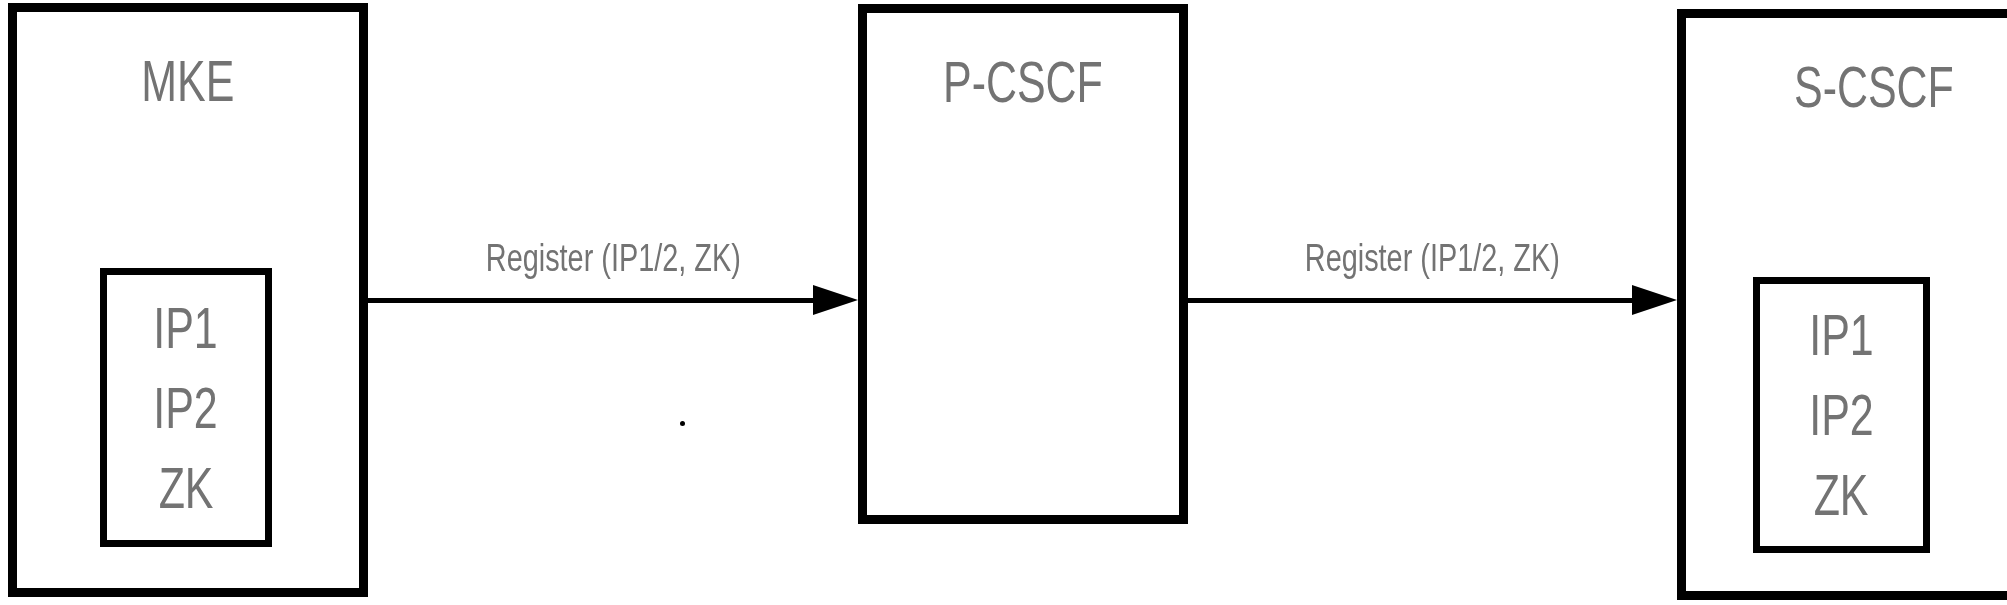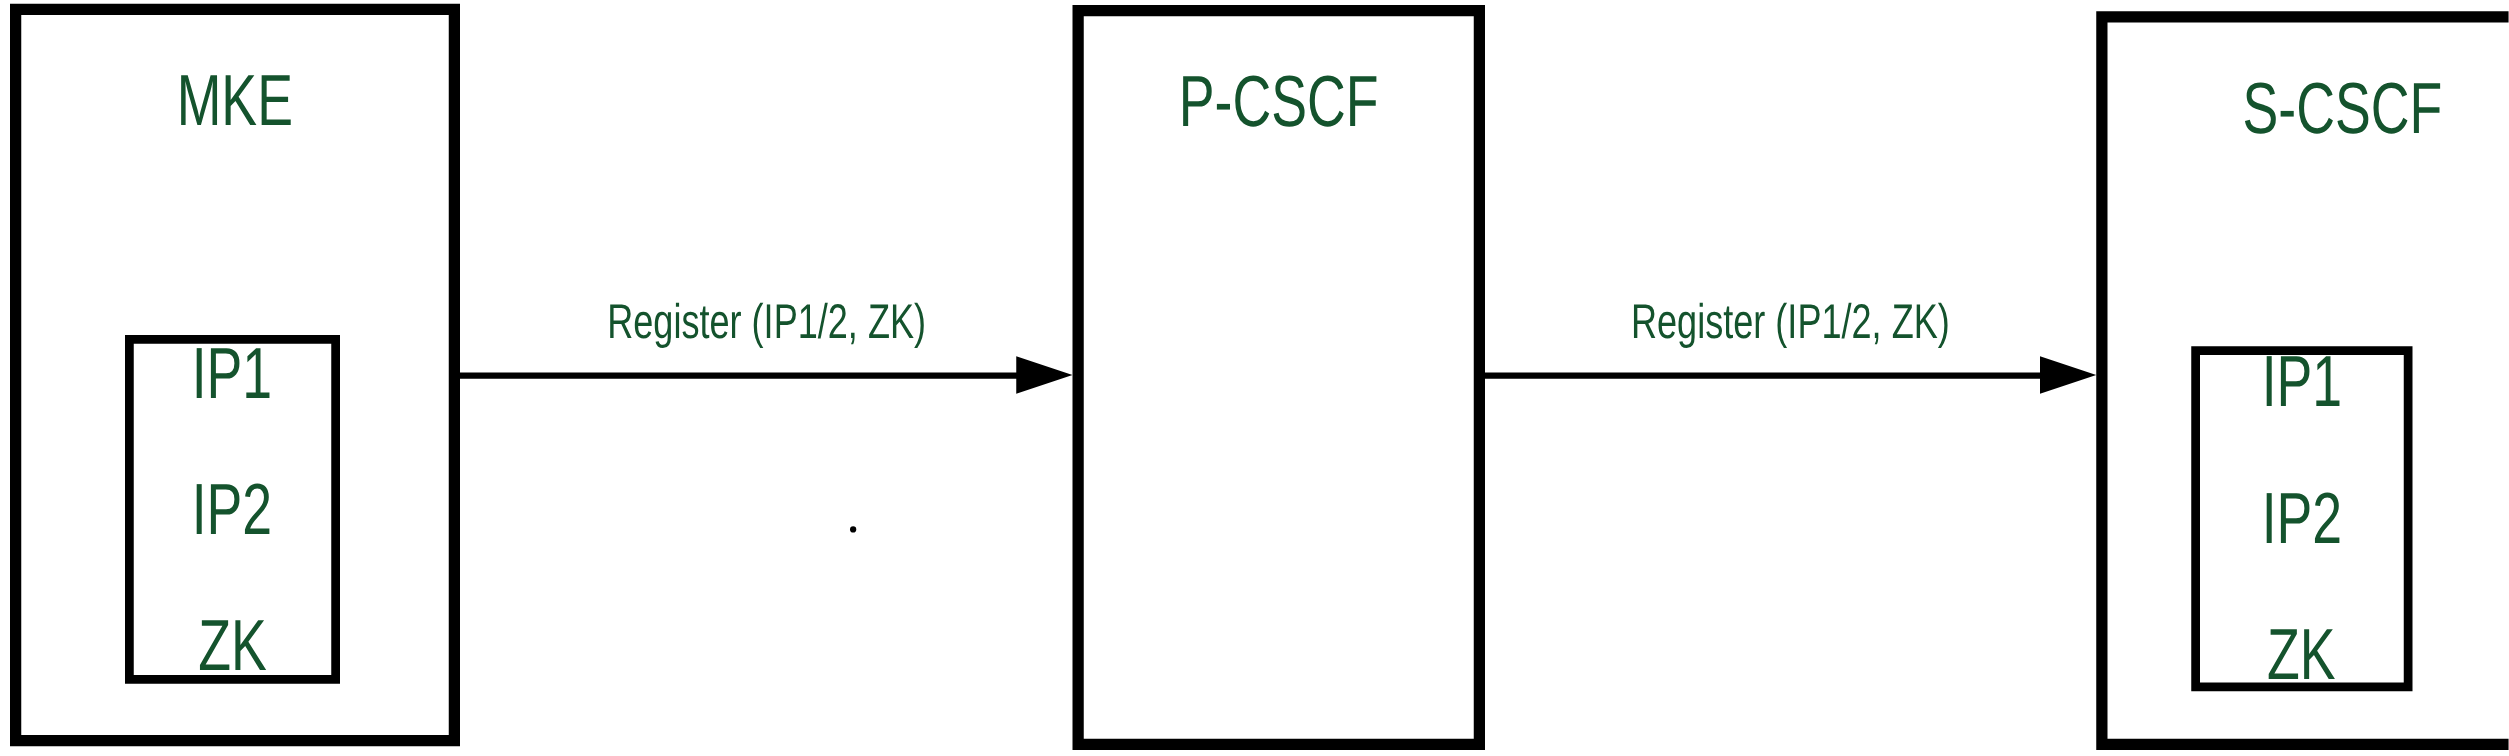--- a/index.html
+++ b/index.html
@@ -3,30 +3,30 @@
 <meta charset="utf-8">
 <style>
   html, body { margin: 0; padding: 0; background: #ffffff; }
   .stage {
     position: relative;
     width: 2007px;
     height: 605px;
     background: #ffffff;
     overflow: hidden;
     font-family: "Liberation Sans", sans-serif;
-    color: #14532d;
+    color: #737373;
   }
   .node {
     position: absolute;
     border: 9px solid #000000;
     box-sizing: border-box;
     background: #ffffff;
   }
   .node-mke   { left: 8px;    top: 3px; width: 360px; height: 594px; }
-  .node-pcscf { left: 858px;  top: 4px; width: 330px; height: 596px; text-decoration: underline; }
+  .node-pcscf { left: 858px;  top: 4px; width: 330px; height: 520px; text-decoration: underline; }
   .node-scscf { left: 1677px; top: 9px; width: 394px; height: 591px; }
   .node-title {
     position: absolute;
     left: 0; right: 0;
     top: 40px;
     text-align: center;
     font-size: 58px;
     line-height: 58px;
     font-weight: 400;
   }
@@ -39,21 +39,20 @@
   }
   .inner-box {
     position: absolute;
     border: 7px solid #000000;
     box-sizing: border-box;
     background: #ffffff;
     display: flex;
     flex-direction: column;
     justify-content: center;
     align-items: center;
-    gap: 29px;
   }
   .inner-box-mke   { left: 83px; top: 256px; width: 172px; height: 279px; }
   .inner-box-scscf { left: 67px; top: 259px; width: 177px; height: 276px; }
   .item {
     font-size: 58px;
     line-height: 80px;
     text-align: center;
   }
   .arrow-line {
     position: absolute;

